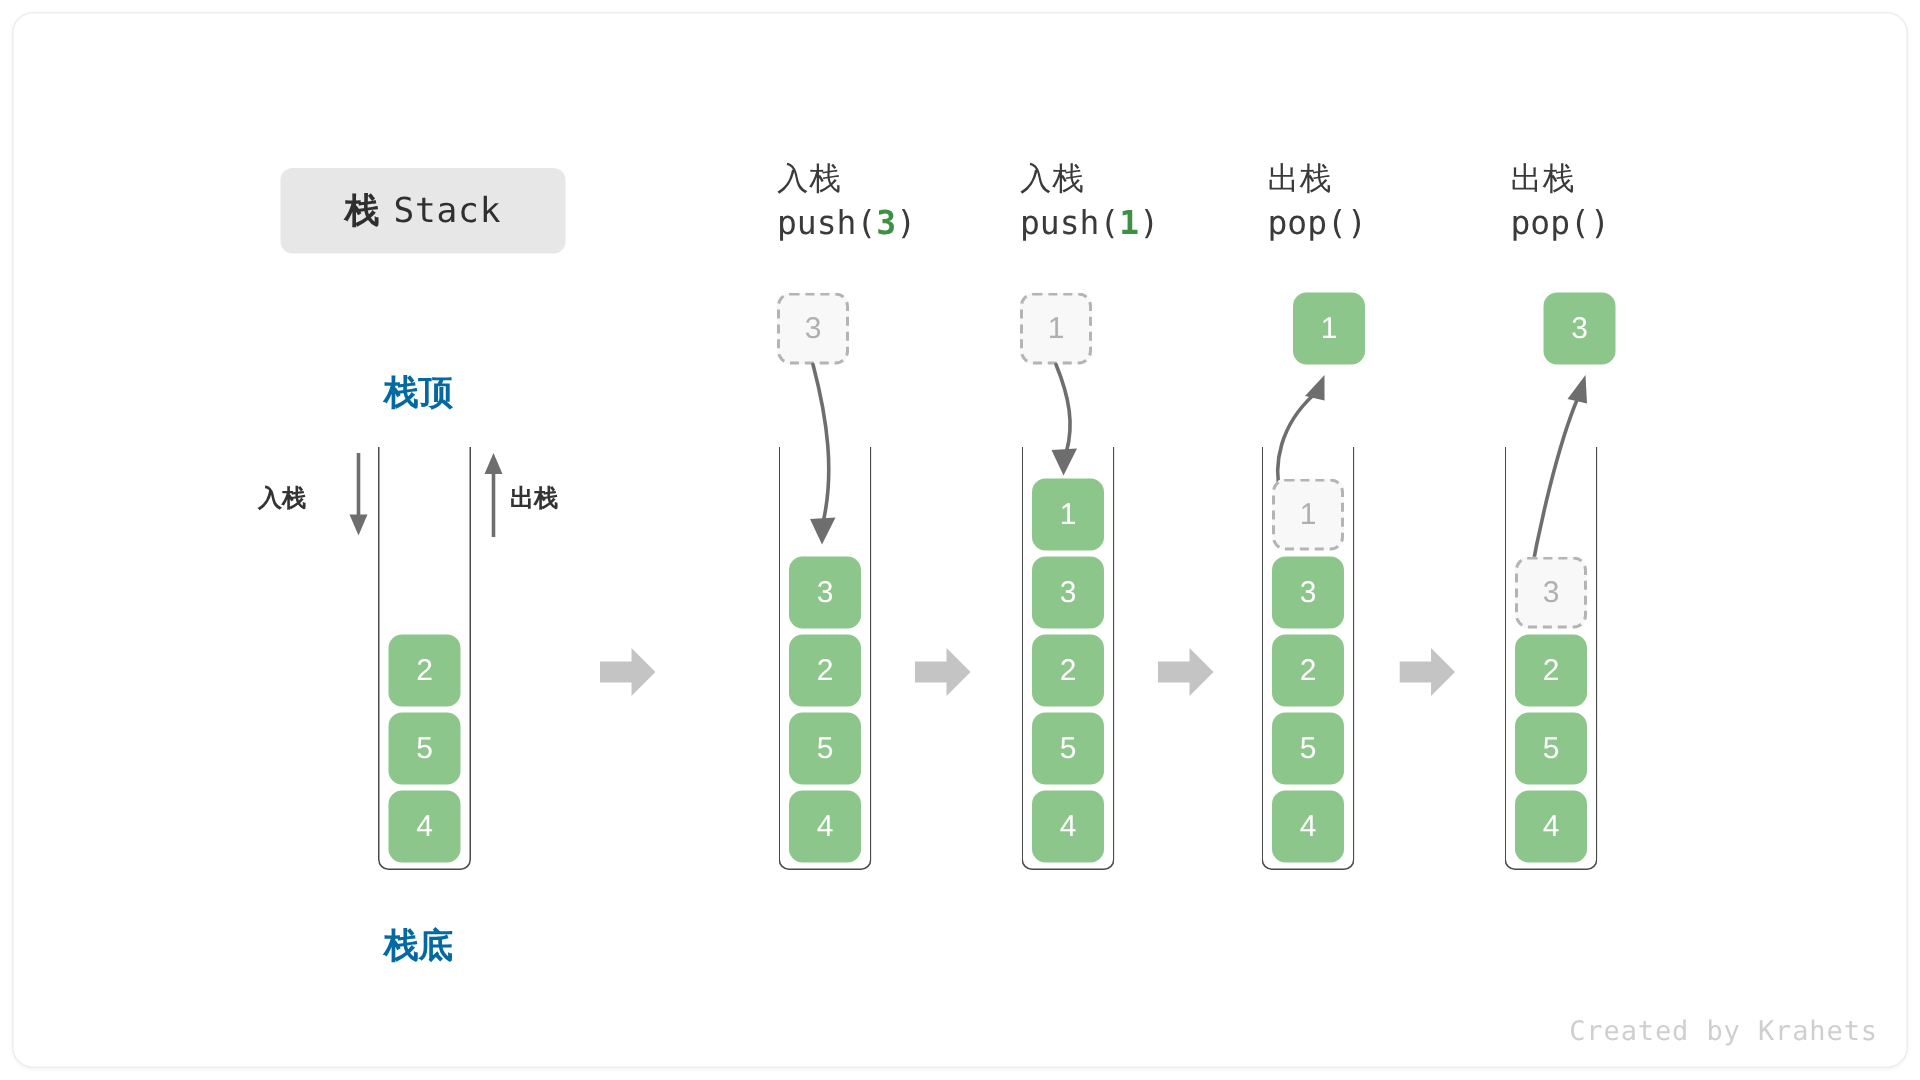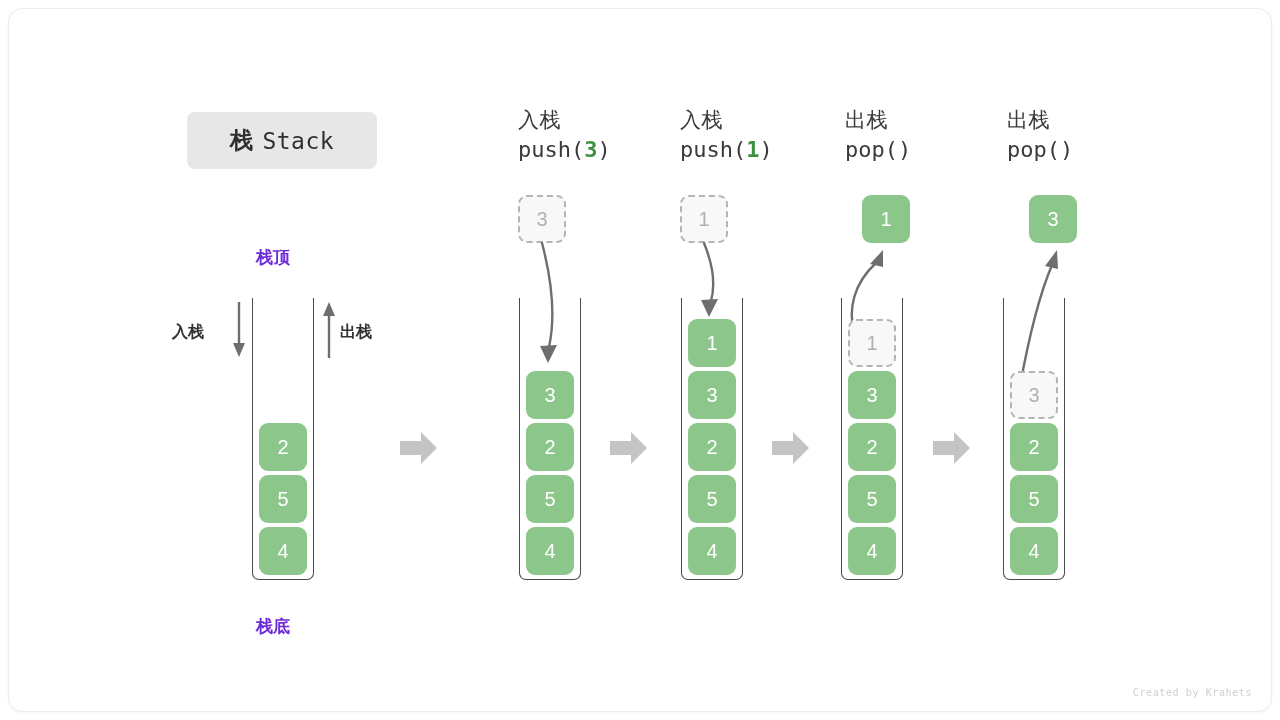--- a/index.html
+++ b/index.html
@@ -55,23 +55,23 @@
   .title-en {
     font-family: "DejaVu Sans Mono", "Liberation Mono", monospace;
     font-size: 23px;
     letter-spacing: 0.5px;
     margin-left: 9px;
   }
 
   
   .lbl-bold {
     position: absolute;
-    font-size: 17px;
-    font-weight: bold;
-    color: #6d28d9;
+    font-size: 23px;
+    font-weight: bold;
+    color: #0369a1;
     white-space: nowrap;
   }
   .lbl-side {
     position: absolute;
     font-size: 16px;
     font-weight: bold;
     color: #333333;
     white-space: nowrap;
   }
 
@@ -146,21 +146,21 @@
     pointer-events: none;
   }
   .thin-arrow svg { display: block; overflow: visible; }
 
   
   .credit {
     position: absolute;
     right: 28px;
     bottom: 22px;
     font-family: "DejaVu Sans Mono", "Liberation Mono", monospace;
-    font-size: 10px;
+    font-size: 18px;
     color: #cfcfcf;
     letter-spacing: 0.6px;
     white-space: nowrap;
   }
 </style>
 </head>
 <body>
 
 <div id="canvas">
   <div class="card"></div>

